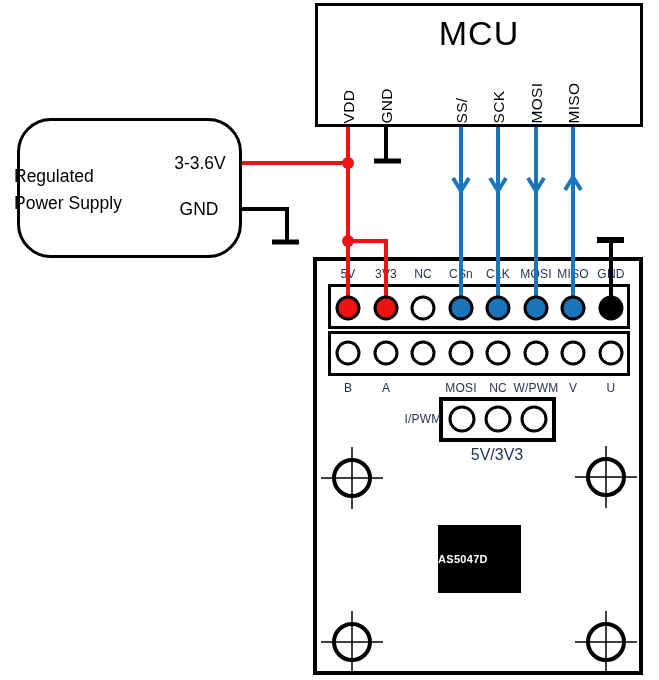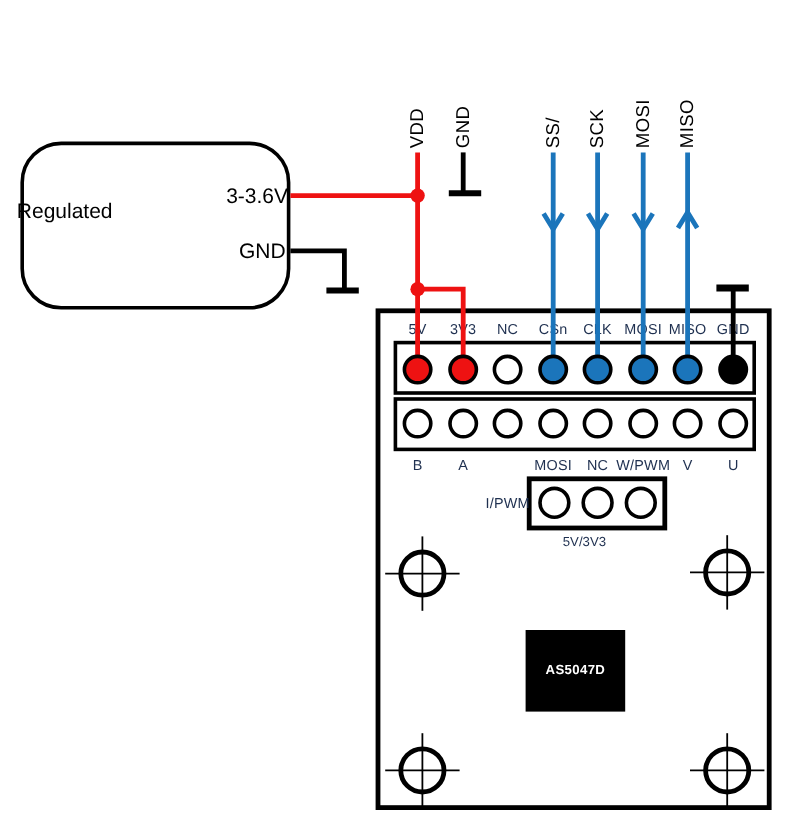--- a/index.html
+++ b/index.html
@@ -8,62 +8,66 @@
     font-family:"Liberation Sans",sans-serif;color:#000;
   }
   
   .mcu-box{position:absolute;left:315px;top:3px;width:328px;height:124px;
     border:3px solid #000;box-sizing:border-box;background:#fff;}
   .mcu-title{position:absolute;left:0;top:8px;width:100%;text-align:center;
     font-size:34px;letter-spacing:1px;}
   .psu-box{position:absolute;left:17px;top:118px;width:225px;height:140px;
     border:3px solid #000;border-radius:34px;box-sizing:border-box;background:#fff;}
   .psu-line{position:absolute;left:14px;font-size:17.5px;}
-  .psu-right{position:absolute;text-align:right;font-size:17.5px;}
+  .psu-right{position:absolute;text-align:center;font-size:17.5px;}
   .board-box{position:absolute;left:313px;top:257px;width:330px;height:418px;
     border:4px solid #000;box-sizing:border-box;background:#fff;}
   .hdr{position:absolute;left:328px;width:302px;height:45px;border:3px solid #000;
     box-sizing:border-box;background:#fff;}
   .aux-box{position:absolute;left:439px;top:397px;width:117px;height:45px;
     border:4px solid #000;box-sizing:border-box;background:#fff;}
   .chip{position:absolute;left:438px;top:525px;width:83px;height:68px;
-    background:var(--chip-bg);display:flex;align-items:center;justify-content:center;}
+    background:var(--chip-bg);display:flex;align-items:center;}
   .chip span{color:var(--chip-text);font-size:11px;font-weight:bold;letter-spacing:.3px;}
   
   .pl{position:absolute;width:56px;text-align:center;font-size:12px;
     color:var(--label-text);letter-spacing:.2px;}
-  .aux-label{position:absolute;left:457px;top:446px;width:60px;text-align:center;
-    font-size:11px;color:var(--label-text);}
+  .aux-label{position:absolute;left:467px;top:446px;width:60px;text-align:center;
+    font-size:16px;color:var(--label-text);}
   .vpin{position:absolute;width:90px;height:17px;font-size:15.5px;line-height:17px;
     text-align:left;transform:rotate(-90deg);letter-spacing:.3px;}
   
   .overlay{position:absolute;left:0;top:0;z-index:5;pointer-events:none;}
   .w-red{stroke:var(--power-wire);stroke-width:4;fill:none;}
   .w-blue{stroke:var(--spi-wire);stroke-width:4;fill:none;}
   .w-blk{stroke:var(--ground-wire);stroke-width:4;fill:none;}
   .gbar{stroke:var(--ground-wire);stroke-width:5;fill:none;}
   .gbar-t{stroke:var(--ground-wire);stroke-width:6;fill:none;}
   .pin{stroke:#000;stroke-width:3;}
   .hole{stroke:#000;stroke-width:4;fill:none;}
   .cross{stroke:#000;stroke-width:1.5;fill:none;}
 </style>
 </head>
 <body>
 
 <div class="canvas">
 
+  <div class="mcu-box">
+    <div class="mcu-title">MCU</div>
+  </div>
   <div class="vpin" style="left:303px;top:70px;">VDD</div>
   <div class="vpin" style="left:341px;top:70px;">GND</div>
   <div class="vpin" style="left:416px;top:70px;">SS/</div>
   <div class="vpin" style="left:453px;top:70px;">SCK</div>
   <div class="vpin" style="left:491px;top:70px;">MOSI</div>
   <div class="vpin" style="left:528px;top:70px;">MISO</div>
 
   <div class="psu-box"></div>
   <div class="psu-line" style="top:166px;">Regulated</div>
+  <div class="psu-line" style="top:193px;">Power Supply</div>
   <div class="psu-right" style="left:160px;top:153px;width:80px;">3-3.6V</div>
   <div class="psu-right" style="left:160px;top:199px;width:78px;">GND</div>
 
   <div class="board-box"></div>
   <div class="hdr" style="top:284px;"></div>
   <div class="hdr" style="top:331px;"></div>
   <div class="aux-box"></div>
   <div class="aux-label">5V/3V3</div>
   <div class="chip">
     <span>AS5047D</span>

